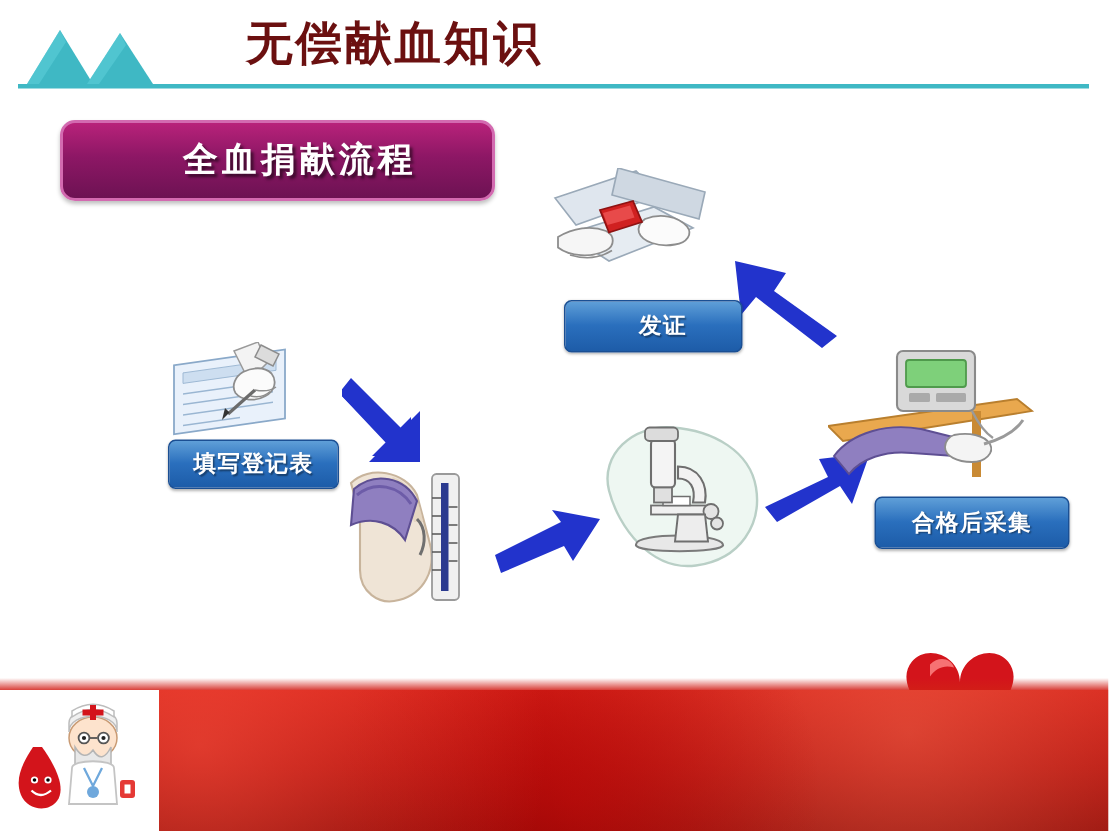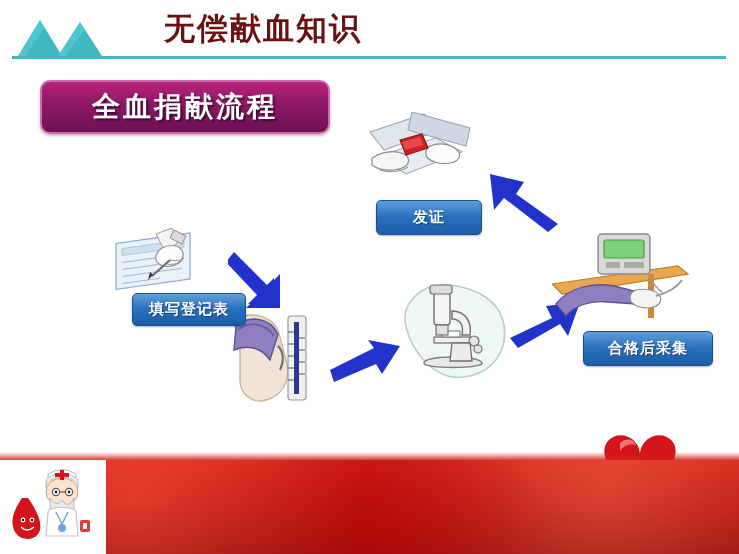--- a/index.html
+++ b/index.html
@@ -63,50 +63,51 @@
   }
   .banner-text {
     position: absolute;
     left: 0;
     top: 0;
     width: 286px;
     height: 50px;
     line-height: 50px;
     text-align: center;
     color: #ffffff;
-    font-size: 28px;
+    font-size: 23px;
     font-weight: bold;
     letter-spacing: 3px;
     font-family: "DejaVu Sans", sans-serif;
     text-shadow: 2px 2px 2px rgba(0,0,0,0.55);
+    padding-left: 15px;
   }
 
   
   .step-label {
     position: absolute;
     border-radius: 5px;
     background: linear-gradient(180deg, #5f9fd8 0%, #2a6fbd 48%, #1d5ca8 100%);
     border: 1px solid #1b4f93;
     box-shadow: 0 1px 2px rgba(0,0,0,0.3);
     color: #ffffff;
     font-size: 15px;
     font-weight: bold;
     letter-spacing: 1px;
     text-align: center;
     font-family: "DejaVu Sans", sans-serif;
     display: flex;
     align-items: center;
     justify-content: center;
     text-shadow: 1px 1px 1px rgba(0,0,0,0.4);
   }
-  #label-0 { left: 112px; top: 293px; width: 112px; height: 31px; margin-left: 20px; }
+  #label-0 { left: 112px; top: 293px; width: 112px; height: 31px; }
   #label-1 { left: 238px; top: 408px; width: 100px; height: 34px; }
   #label-2 { left: 399px; top: 396px; width: 110px; height: 33px; }
   #label-3 { left: 583px; top: 331px; width: 128px; height: 33px; }
-  #label-4 { left: 376px; top: 200px; width: 104px; height: 33px; }
+  #label-4 { left: 376px; top: 200px; width: 104px; height: 33px; padding-left: 13px; }
 
   
   .illus { position: absolute; }
 
   
   #illus-form { left: 112px; top: 228px; width: 106px; height: 70px; }
 
   
   #illus-cuff { left: 226px; top: 300px; width: 112px; height: 110px; }
 

